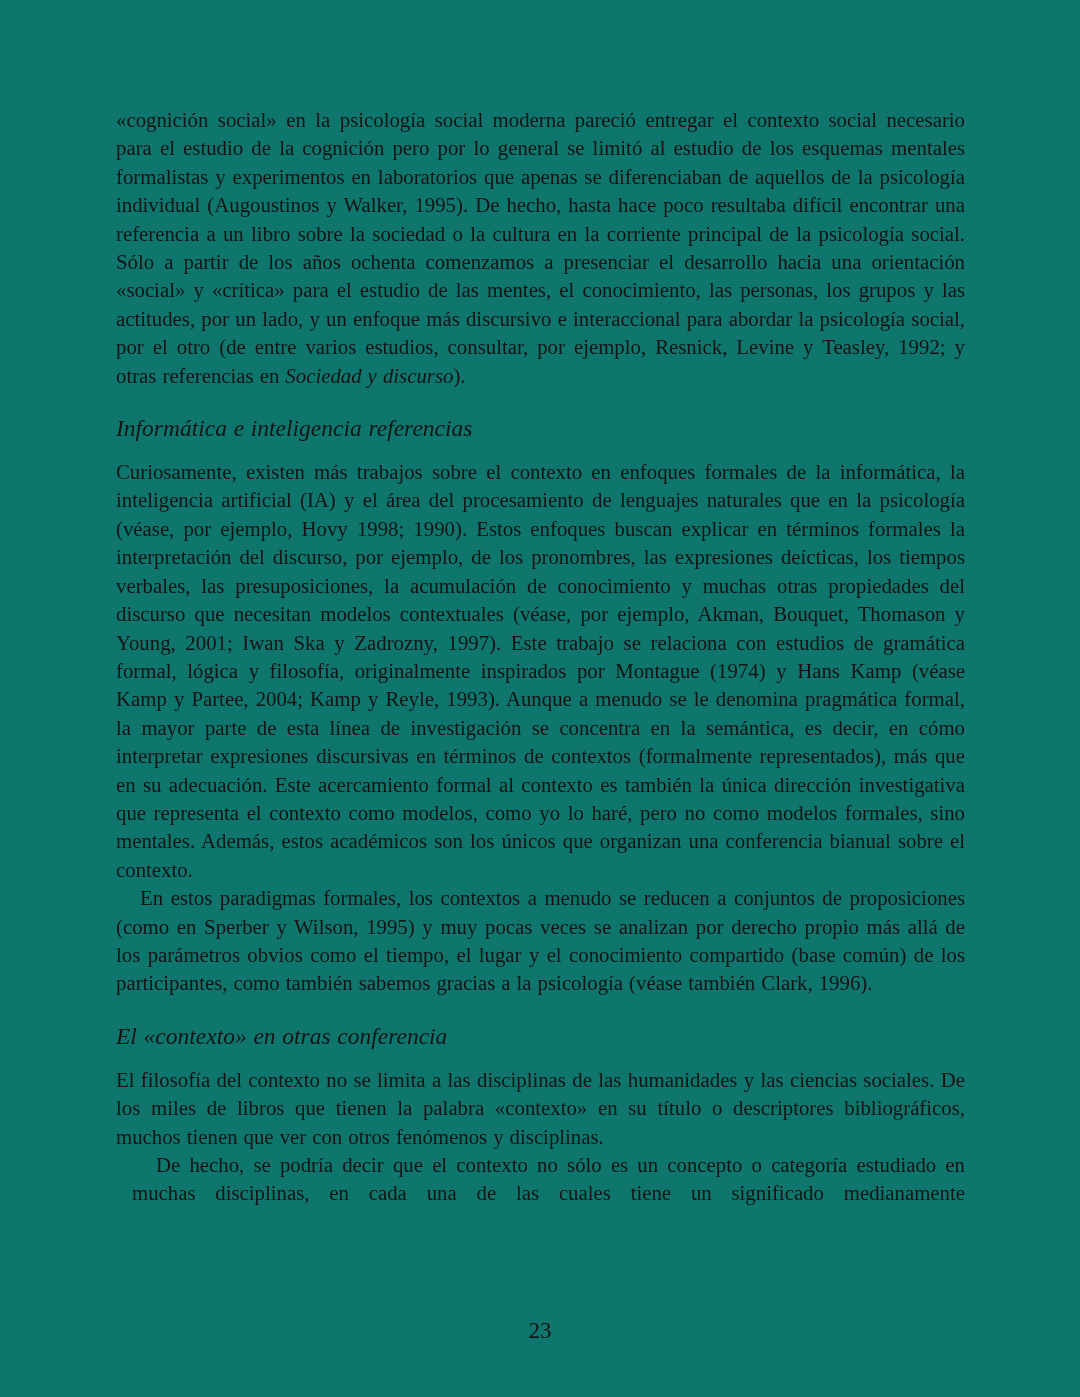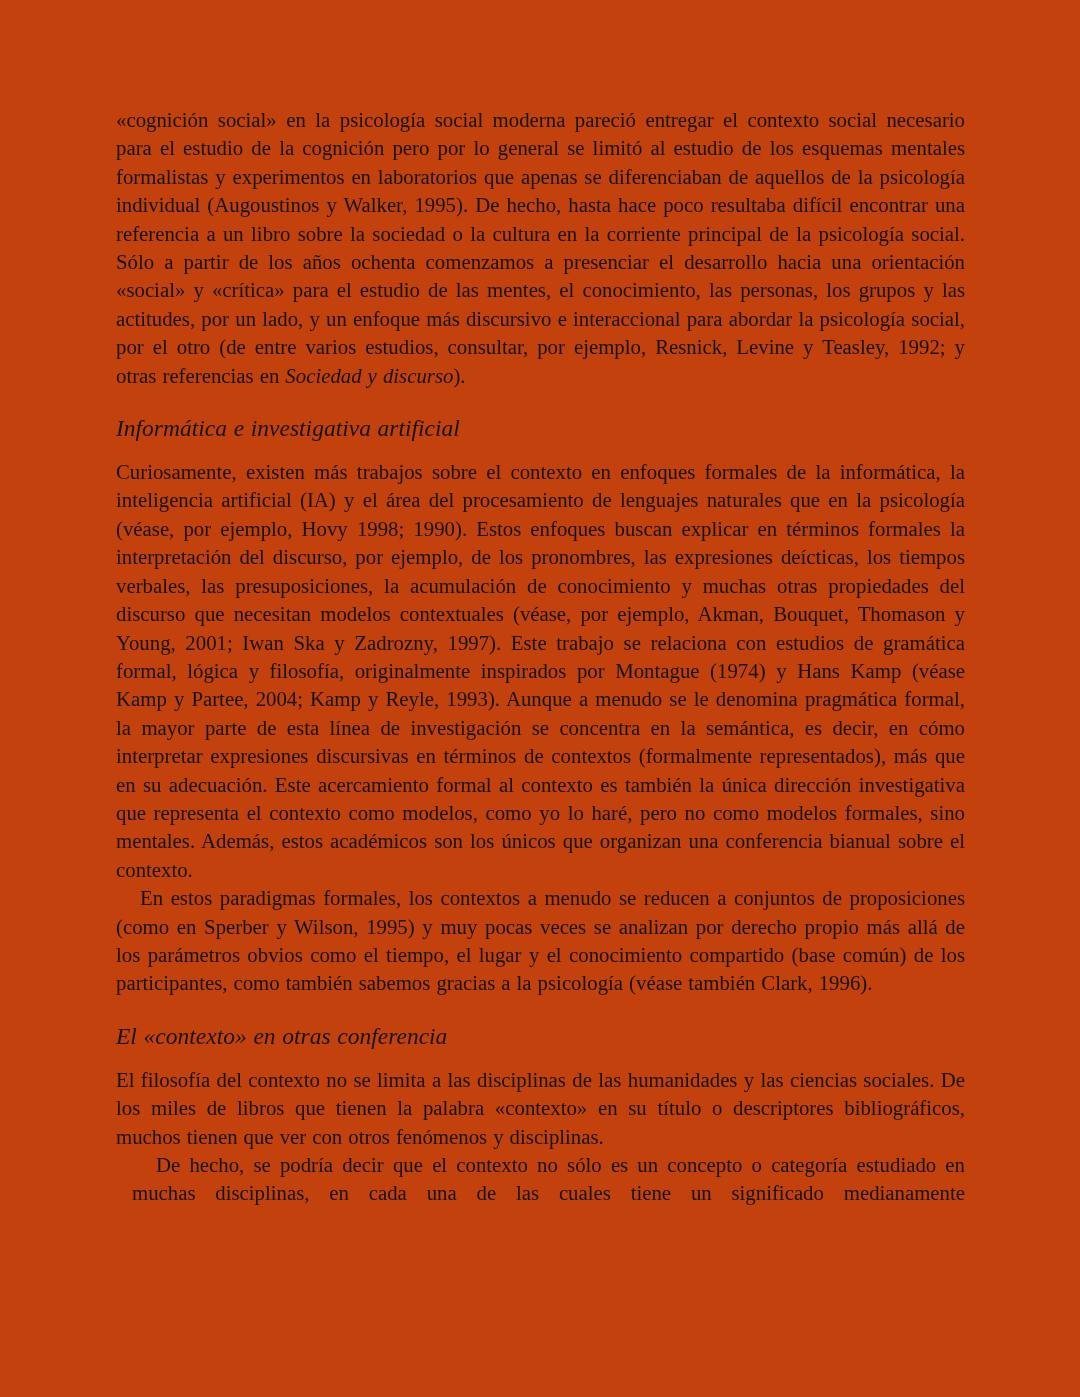--- a/index.html
+++ b/index.html
@@ -4,21 +4,21 @@
 <style>
   html, body {
     margin: 0;
     padding: 0;
     background: #ffffff;
   }
   .page {
     position: relative;
     width: 1080px;
     height: 1397px;
-    background: #c2410c;
+    background: #0f766e;
     font-family: "Liberation Serif", "DejaVu Serif", serif;
     color: #141414;
     overflow: hidden;
   }
   .content {
     position: absolute;
     left: 116px;
     top: 106px;
     width: 849px;
     text-align: justify;
@@ -62,27 +62,28 @@
   }
 </style>
 </head>
 <body>
 
 <div class="page">
   <div class="content">
 
     <p class="para"><span>«cognición social» en la psicología social moderna pareció entregar el contexto social necesario para el estudio de la cognición pero por lo general se limitó al estudio de los esquemas mentales formalistas y experimentos en laboratorios que apenas se diferenciaban de aquellos de la psicología individual (Augoustinos y Walker, 1995). De hecho, hasta hace poco resultaba difícil encontrar una referencia a un libro sobre la sociedad o la cultura en la corriente principal de la psicología social. Sólo a partir de los años ochenta comenzamos a presenciar el desarrollo hacia una orientación «social» y «crítica» para el estudio de las mentes, el conocimiento, las personas, los grupos y las actitudes, por un lado, y un enfoque más discursivo e interaccional para abordar la psicología social, por el otro (de entre varios estudios, consultar, por ejemplo, Resnick, Levine y Teasley, 1992; y otras referencias en </span><em class="book-title-italic">Sociedad y discurso</em><span>).</span></p>
 
-    <h2 class="section-heading">Informática e investigativa artificial</h2>
+    <h2 class="section-heading">Informática e inteligencia referencias</h2>
 
     <p class="para">Curiosamente, existen más trabajos sobre el contexto en enfoques formales de la informática, la inteligencia artificial (IA) y el área del procesamiento de lenguajes naturales que en la psicología (véase, por ejemplo, Hovy 1998; 1990). Estos enfoques buscan explicar en términos formales la interpretación del discurso, por ejemplo, de los pronombres, las expresiones deícticas, los tiempos verbales, las presuposiciones, la acumulación de conocimiento y muchas otras propiedades del discurso que necesitan modelos contextuales (véase, por ejemplo, Akman, Bouquet, Thomason y Young, 2001; Iwan Ska y Zadrozny, 1997). Este trabajo se relaciona con estudios de gramática formal, lógica y filosofía, originalmente inspirados por Montague (1974) y Hans Kamp (véase Kamp y Partee, 2004; Kamp y Reyle, 1993). Aunque a menudo se le denomina pragmática formal, la mayor parte de esta línea de investigación se concentra en la semántica, es decir, en cómo interpretar expresiones discursivas en términos de contextos (formalmente representados), más que en su adecuación. Este acercamiento formal al contexto es también la única dirección investigativa que representa el contexto como modelos, como yo lo haré, pero no como modelos formales, sino mentales. Además, estos académicos son los únicos que organizan una conferencia bianual sobre el contexto.</p>
 
     <p class="para indent">En estos paradigmas formales, los contextos a menudo se reducen a conjuntos de proposiciones (como en Sperber y Wilson, 1995) y muy pocas veces se analizan por derecho propio más allá de los parámetros obvios como el tiempo, el lugar y el conocimiento compartido (base común) de los participantes, como también sabemos gracias a la psicología (véase también Clark, 1996).</p>
 
     <h2 class="section-heading">El «contexto» en otras conferencia</h2>
 
     <p class="para">El filosofía del contexto no se limita a las disciplinas de las humanidades y las ciencias sociales. De los miles de libros que tienen la palabra «contexto» en su título o descriptores bibliográficos, muchos tienen que ver con otros fenómenos y disciplinas.</p>
 
     <p class="para indent justify-last">De hecho, se podría decir que el contexto no sólo es un concepto o categoría estudiado en muchas disciplinas, en cada una de las cuales tiene un significado medianamente</p>
 
   </div>
 
+  <div class="page-number">23</div>
 </div>
 
 </body></html>

